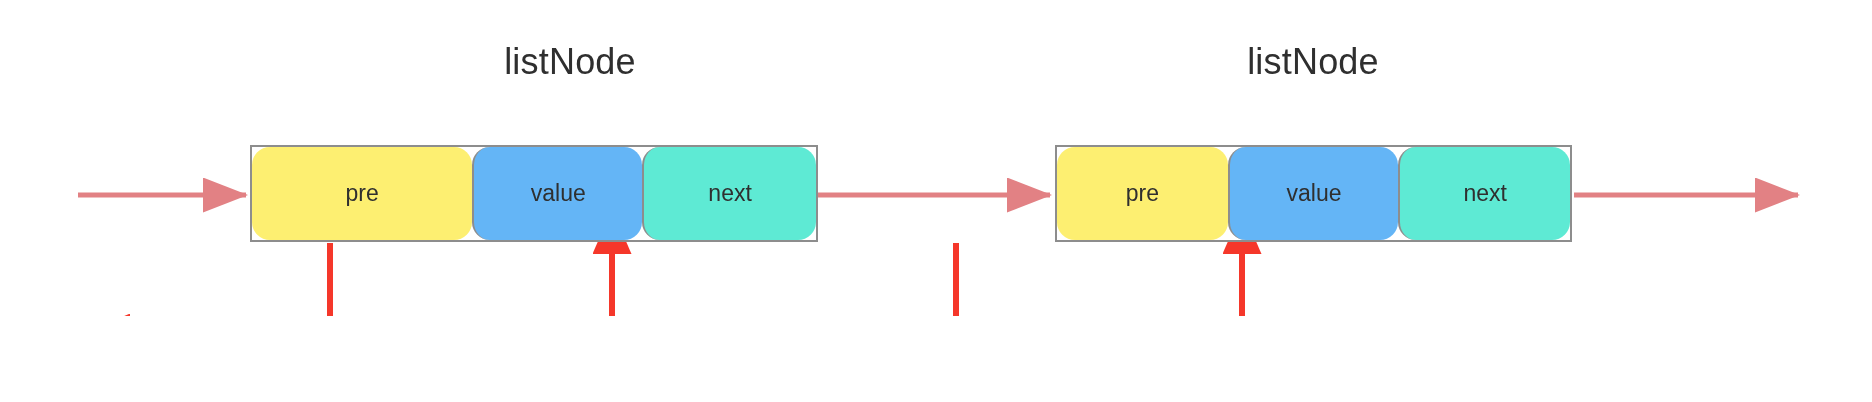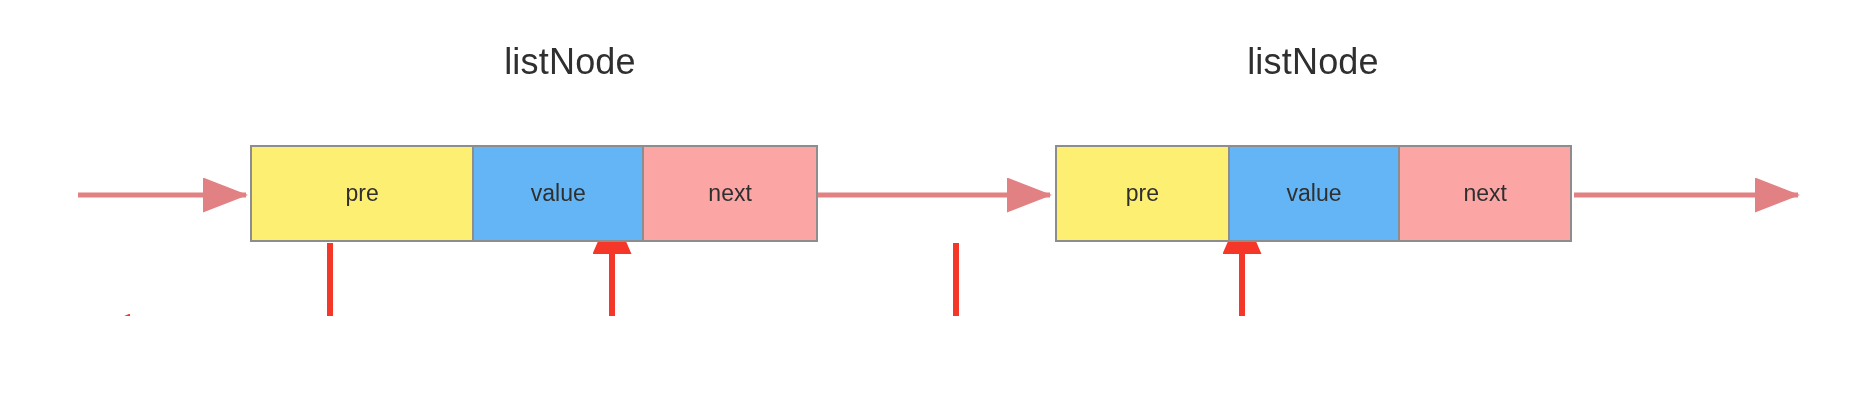--- a/index.html
+++ b/index.html
@@ -44,27 +44,28 @@
   }
   .cell {
     box-sizing: border-box;
     display: flex;
     align-items: center;
     justify-content: center;
     font-size: 23px;
     color: #2f2f2f;
     line-height: 1;
     height: 100%;
+    border-radius: 18px;
   }
   .cell.sep {
     border-left: 2px solid #8d8d8d;
   }
   .cell-pre   { background: #FDEF71; }
   .cell-value { background: #64B5F6; }
-  .cell-next  { background: #fca5a5; }
+  .cell-next  { background: #5eead4; }
   .watermark {
     position: absolute;
     font-size: 19px;
     color: #d4d4d4;
     white-space: nowrap;
     line-height: 1;
   }
 </style>
 </head>
 <body>

